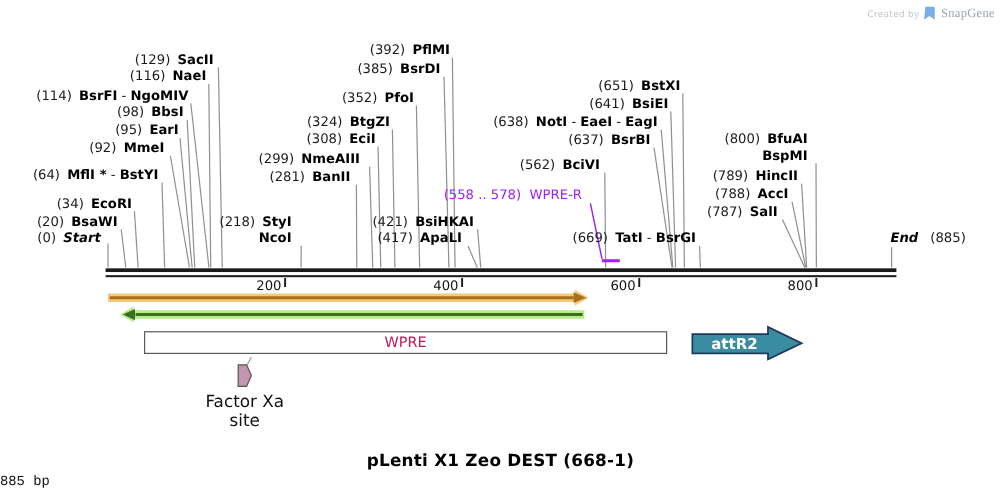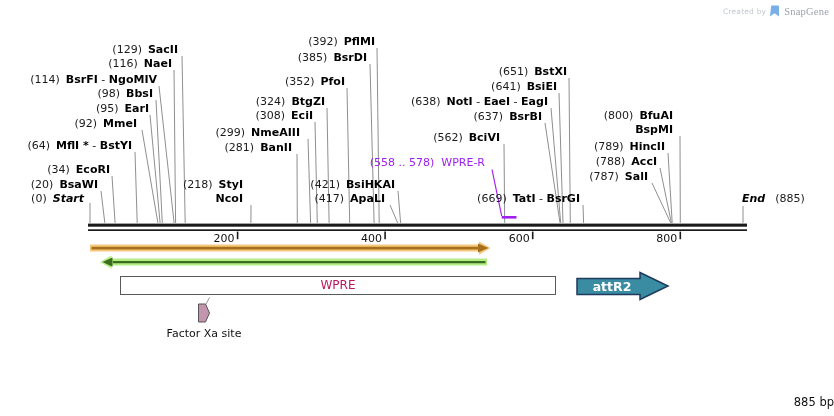--- a/index.html
+++ b/index.html
@@ -21,24 +21,24 @@
   .ruler-label{font-size:11px;fill:#111;}
   .primer-label{font-size:11px;font-weight:400;}
   
   .wpre-box{position:absolute;left:120px;top:276px;width:434px;height:17px;background:#fff;
     border:1.5px solid #58595b;text-align:center;line-height:17px;font-size:12px;color:#be185d;}
   
   .attr2{position:absolute;left:574px;top:269px;}
   .attr2 text{font-size:12.5px;font-weight:700;fill:#fff;}
   
   .fxa{position:absolute;left:195px;top:294px;}
-  .fxa-label{position:absolute;left:158px;top:327px;width:92px;text-align:center;font-size:11px;color:#111;}
+  .fxa-label{position:absolute;left:158px;top:327px;width:92px;text-align:center;font-size:14px;color:#111;}
   
   .title{position:absolute;left:0;top:376px;width:100%;text-align:center;font-size:14px;font-weight:700;color:#000;letter-spacing:.2px;}
-  .subtitle{position:absolute;left:0;top:395px;width:100%;text-align:right;font-size:11.5px;color:#111;}
+  .subtitle{position:absolute;left:0;top:395px;width:100%;text-align:left;font-size:11.5px;color:#111;font-family:Liberation Mono, monospace;}
 </style>
 </head>
 <body>
 
 <div class="canvas">
 
   <div class="watermark">
     <span class="wm-created">Created by</span>
     <svg class="wm-flag" width="10" height="12" viewBox="0 0 10 12">
       <path d="M1.2,0.6 h6.6 q1.2,0 1.2,1.2 v9.6 l-4.5,-3.1 -4.5,3.1 z" fill="#79AEE6"></path>
@@ -148,14 +148,15 @@
     <polygon id="attr2-poly" points="3,9.5 66,9.5 66,3.5 94,17 66,30.5 66,25.5 3,25.5" stroke-width="1.5" fill="#3A8CA3" stroke="#1F3A5C"></polygon>
     <text x="38" y="21.5" text-anchor="middle">attR2</text>
   </svg>
 
   <svg class="fxa" width="20" height="30" viewBox="0 0 20 30">
     <line x1="11" y1="10" x2="14.5" y2="3.5" stroke="#999" stroke-width="1"></line>
     <polygon id="fxa-poly" points="3.5,10 10.5,10 14.5,19 10.5,28 3.5,28" stroke-width="1" fill="#C495AE" stroke="#555555"></polygon>
   </svg>
   <div class="fxa-label">Factor Xa site</div>
 
+  <div class="title">pLenti X1 Zeo DEST (668-1)</div>
   <div class="subtitle">885 bp</div>
 </div>
 
 </body></html>

